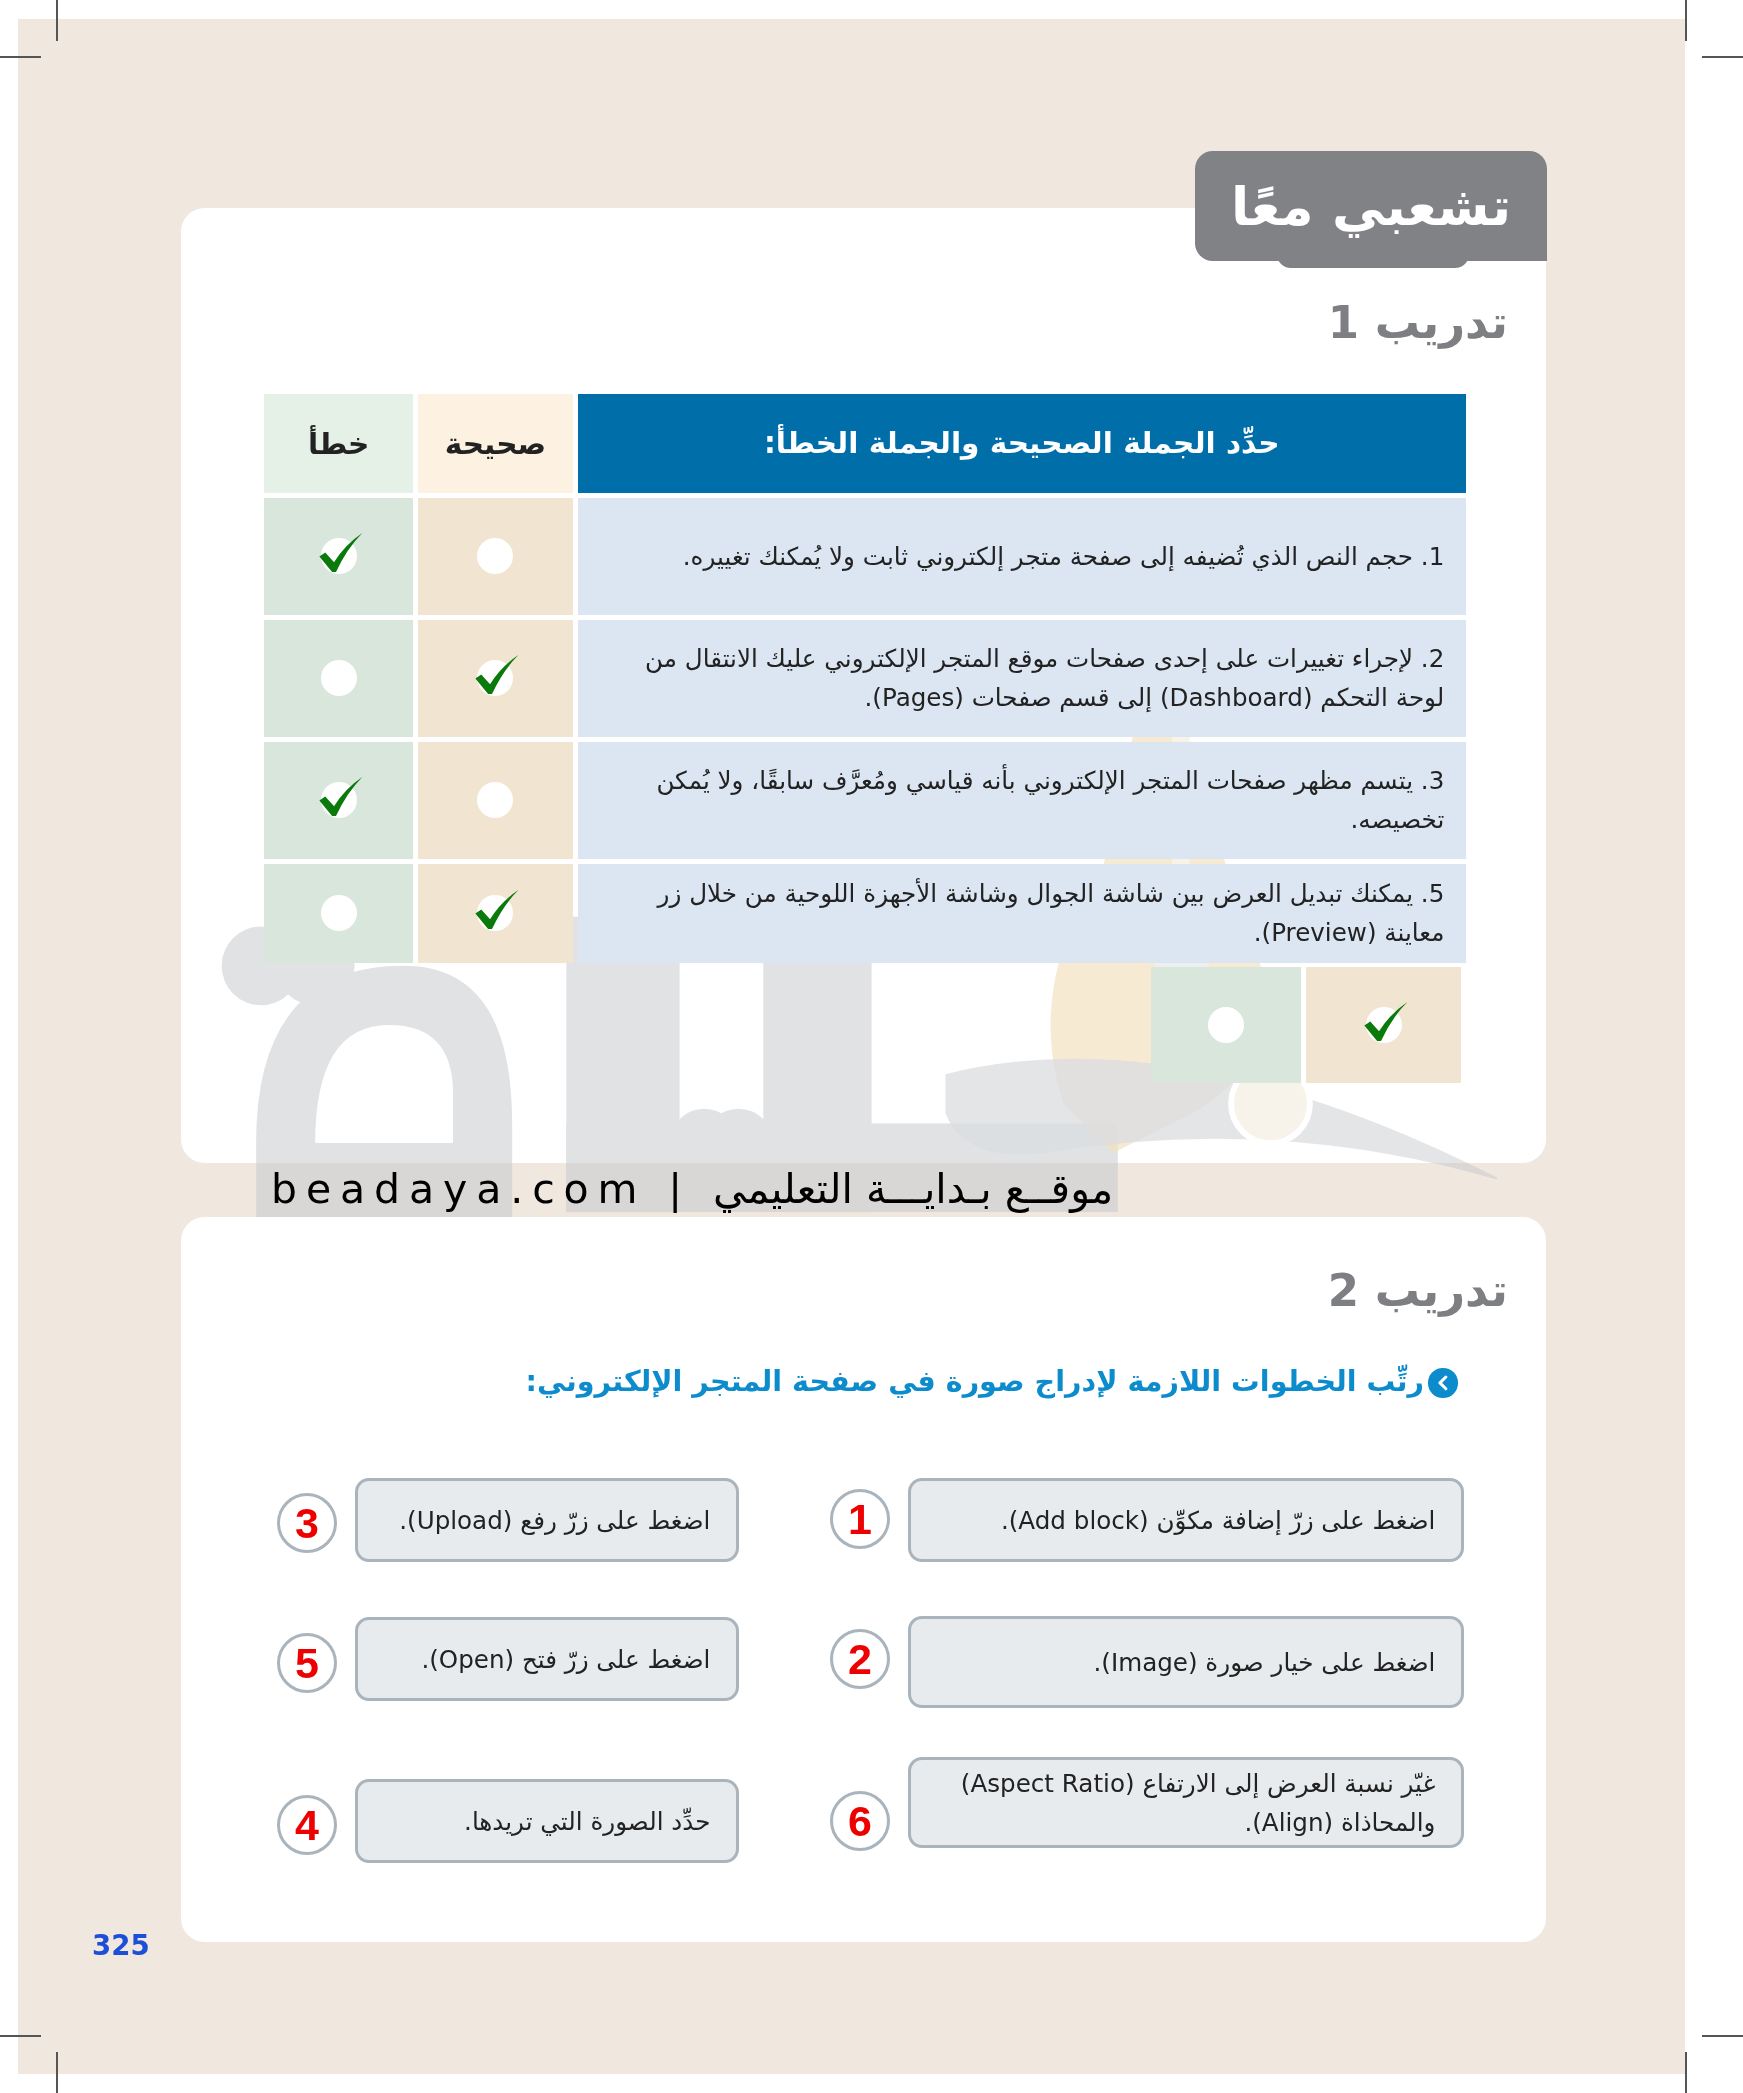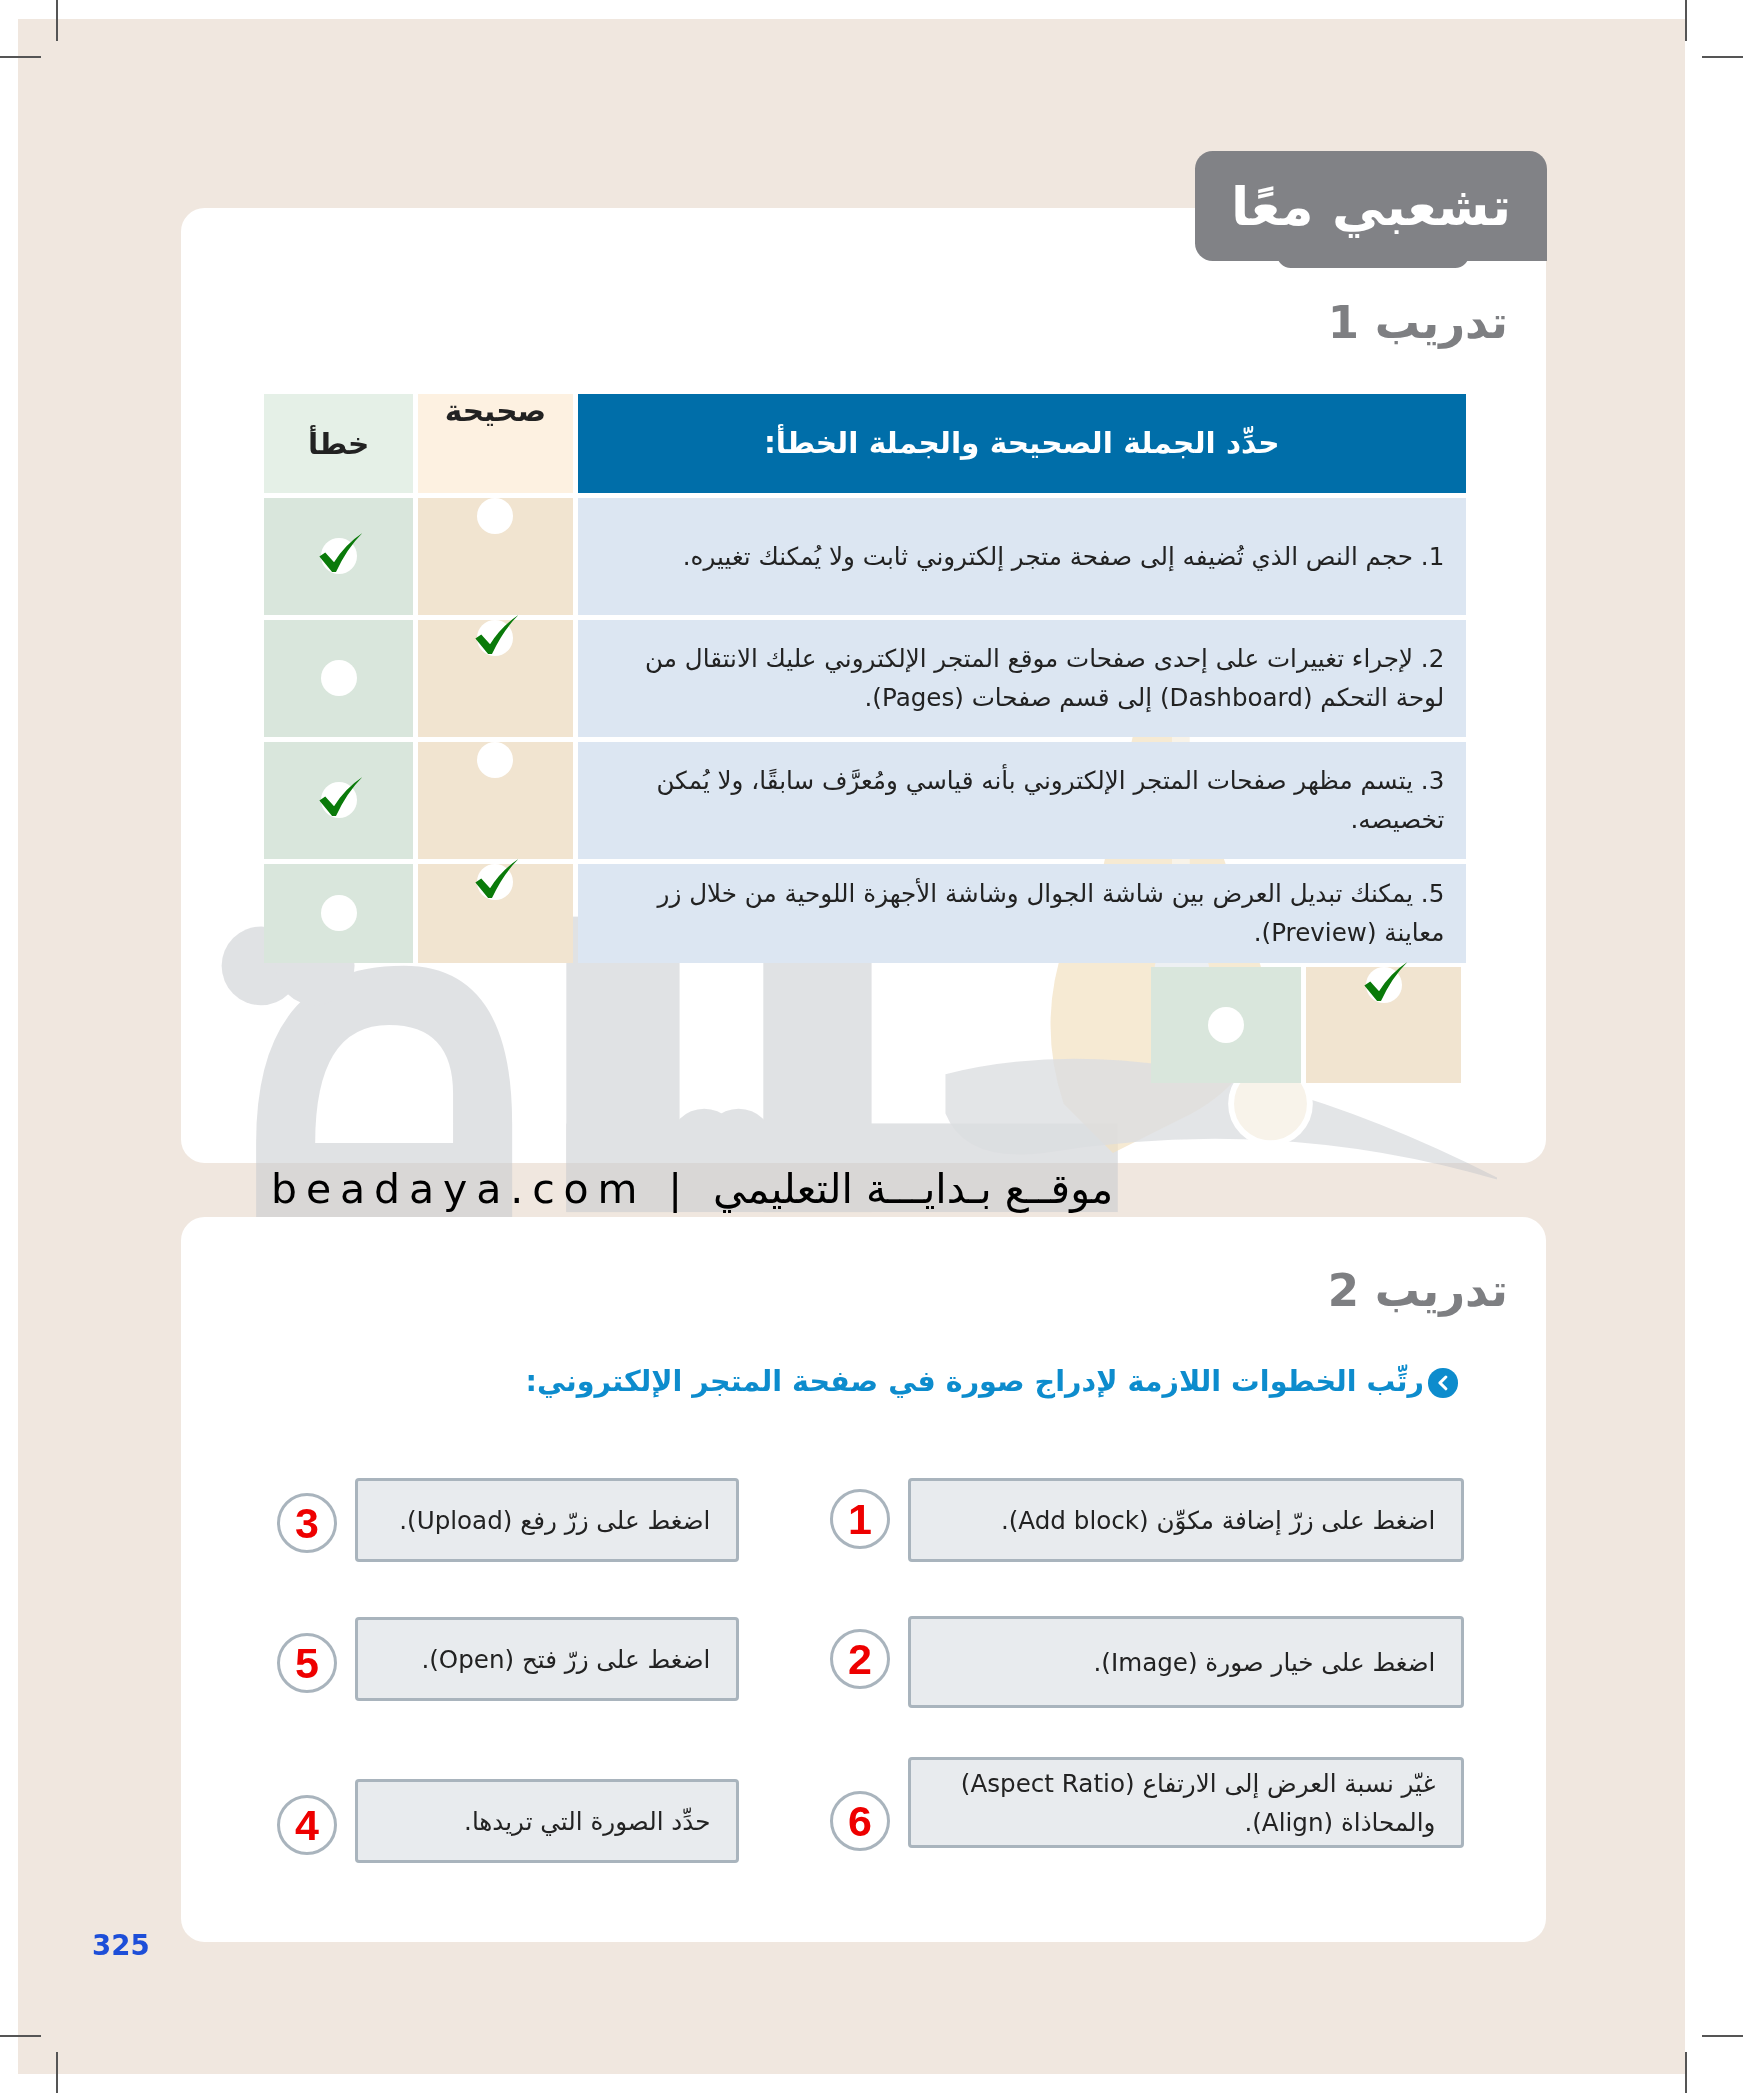--- a/index.html
+++ b/index.html
@@ -50,21 +50,21 @@
   .cell-statement {
     width: 892px; background: #dce6f2; direction: rtl; text-align: right;
     padding: 0 21.7px; display: flex; align-items: center;
     font-size: 24.6px; line-height: 39px; color: #222;
     font-family: "DejaVu Sans", sans-serif;
   }
   .tf-head .cell-statement {
     background: #006ea9; color: #fff; font-weight: bold; font-size: 29.6px;
     justify-content: center; text-align: center;
   }
-  .cell-true { width: 155px; margin-right: 4.9px; background: #f1e4d0; display: flex; justify-content: center; position: relative; }
+  .cell-true { width: 155px; margin-right: 4.9px; background: #f1e4d0; display: flex; align-items: center; justify-content: center; position: relative; }
   .cell-false { width: 150px; margin-right: 4.9px; background: #d9e6dc; display: flex; align-items: center; justify-content: center; position: relative; }
   .tf-head .cell-true { background: #fdf1e1; }
   .tf-head .cell-false { background: #e5f0e7; }
   .tf-head .col-label { font-weight: bold; font-size: 29.6px; color: #222; direction: rtl; font-family: "DejaVu Sans", sans-serif; }
 
   .dot { width: 36px; height: 36px; border-radius: 50%; background: #ffffff; position: relative; }
   .check {
     position: absolute; left: 50%; top: 50%; transform: translate(-46%, -58%);
     width: 47px; height: 43px; pointer-events: none;
   }
@@ -81,21 +81,21 @@
   .instruction {
     position: absolute; right: 320px; top: 1364px; color: #0d8ccd; font-weight: bold;
     font-size: 28.6px; direction: rtl; font-family: "DejaVu Sans", sans-serif;
   }
   .inst-icon {
     position: absolute; left: 1428px; top: 1368px; width: 29.6px; height: 29.6px; border-radius: 50%;
     background: #0d8ccd; display: flex; align-items: center; justify-content: center;
   }
 
   .step-box {
-    position: absolute; background: #e8ebee; border: 3px solid #a9b4bd; border-radius: 4px;
+    position: absolute; background: #e8ebee; border: 3px solid #a9b4bd; border-radius: 14px;
     direction: rtl; text-align: right; padding: 0 25.6px; display: flex; align-items: center;
     font-size: 24.6px; line-height: 39px; color: #222; font-family: "DejaVu Sans", sans-serif;
   }
   .step-num {
     position: absolute; width: 60px; height: 60px; border-radius: 50%;
     border: 3px solid #a9b4bd; background: #ffffff;
     display: flex; align-items: center; justify-content: center;
     color: #ee0000; font-weight: bold; font-size: 43px;
     font-family: "Liberation Sans", sans-serif;
   }

